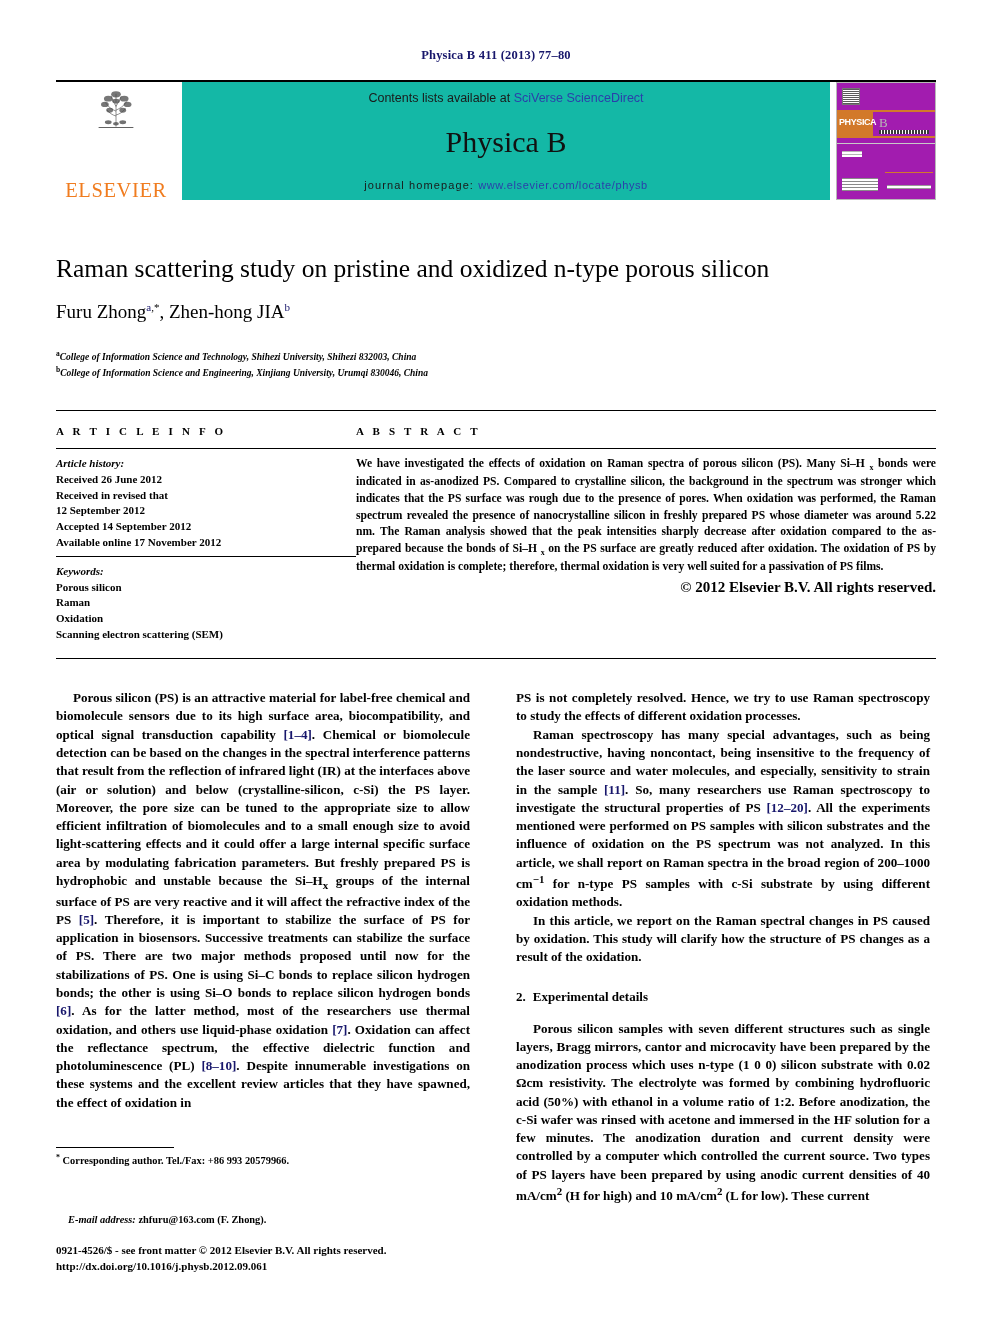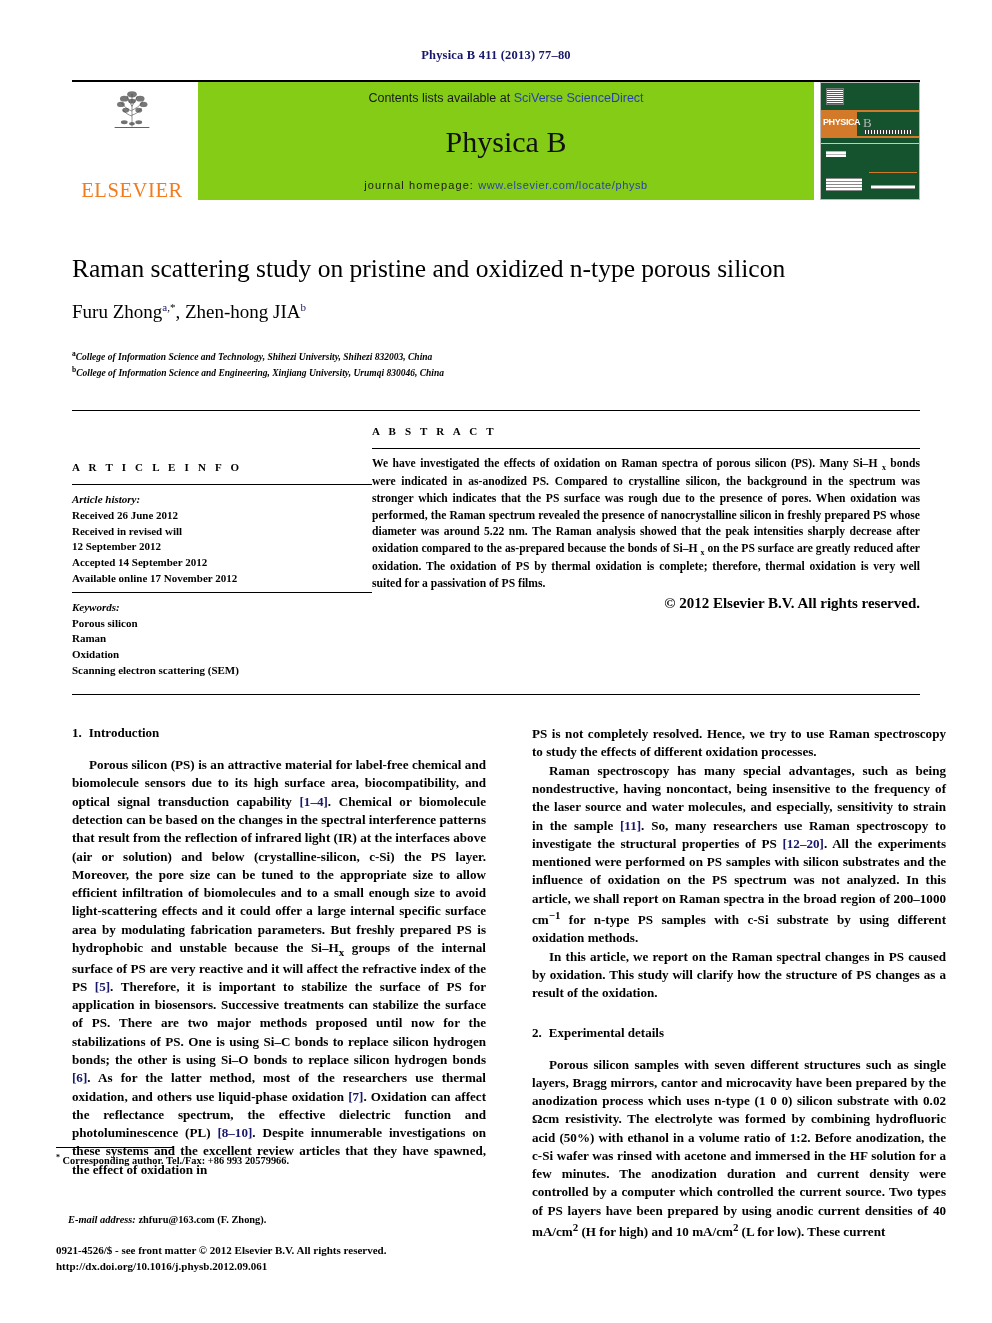--- a/index.html
+++ b/index.html
@@ -13,21 +13,21 @@
     font-family: "Liberation Serif", "DejaVu Serif", serif;
     color: #000000;
     position: relative;
     overflow: hidden;
   }
   .page {
     width: 992px;
     height: 1323px;
     position: relative;
     box-sizing: border-box;
-    padding: 0 72px;
+    padding: 0 56px;
   }
 
   
   .running-head {
     text-align: center;
     font-family: "Liberation Serif", serif;
     font-weight: bold;
     font-size: 12.5px;
     color: #17166b;
     padding-top: 48px;
@@ -58,21 +58,21 @@
     font-family: "Liberation Serif", serif;
     color: #f07c1f;
     font-size: 20.5px;
     letter-spacing: 0.6px;
     line-height: 1;
     margin-top: 1px;
     font-weight: normal;
   }
   .masthead-center {
     flex: 1 1 auto;
-    background: #84cc16;
+    background: #14b8a6;
     display: flex;
     flex-direction: column;
     justify-content: space-between;
     align-items: center;
     padding: 9px 0 9px 0;
     box-sizing: border-box;
     margin-left: 6px;
   }
   .contents-line {
     font-family: "Liberation Sans", sans-serif;
@@ -92,21 +92,21 @@
     color: #1a1a1a;
     letter-spacing: 1.1px;
   }
   .homepage-line .hp-link { color:#2b3faa; letter-spacing: 0.6px; }
 
   .cover-block {
     width: 100px;
     flex: 0 0 100px;
     margin-left: 6px;
     border: 1px solid #b9b9b9;
-    background: #14532d;
+    background: #a21caf;
     position: relative;
     overflow: hidden;
     box-sizing: border-box;
   }
   .cov-topbox {
     position:absolute; left:5px; top:5px; width:16px; height:15px;
     background: repeating-linear-gradient(180deg,#5a5a5a 0 1px,#fff 1px 2px);
     border:1px solid #777;
   }
   .cov-band {
@@ -169,21 +169,21 @@
   .affiliations sup { font-style: normal; font-size:7.5px; }
 
   
   .info-abstract {
     margin-top: 30px;
     border-top: 1.2px solid #000;
     border-bottom: 1.2px solid #000;
     padding: 14px 0 16px 0;
     display: flex;
   }
-  .col-info { width: 300px; flex: 0 0 300px; margin-top: 36px; }
+  .col-info { width: 300px; flex: 0 0 300px; }
   .col-abstract { flex: 1 1 auto; }
   .sec-head {
     font-family: "Liberation Serif", serif;
     font-weight: bold;
     font-size: 11px;
     letter-spacing: 3.2px;
     margin-bottom: 11px;
   }
   .rule { border-top: 1px solid #000; }
   .info-body {
@@ -347,21 +347,21 @@
   </div>
 
   <div class="info-abstract">
 
     <div class="col-info">
       <div class="sec-head">A R T I C L E   I N F O</div>
       <div class="rule"></div>
       <div class="info-body hist-block">
         <div class="ital">Article history:</div>
         <div>Received 26 June 2012</div>
-        <div>Received in revised will</div>
+        <div>Received in revised that</div>
         <div>12 September 2012</div>
         <div>Accepted 14 September 2012</div>
         <div>Available online 17 November 2012</div>
       </div>
       <div class="rule"></div>
       <div class="info-body kw-block">
         <div class="ital">Keywords:</div>
         <div>Porous silicon</div>
         <div>Raman</div>
         <div>Oxidation</div>
@@ -373,23 +373,20 @@
       <div class="sec-head">A B S T R A C T</div>
       <div class="rule"></div>
       <div class="abstract-body">We have investigated the effects of oxidation on Raman spectra of porous silicon (PS). Many Si–H <sub>x</sub> bonds were indicated in as-anodized PS. Compared to crystalline silicon, the background in the spectrum was stronger which indicates that the PS surface was rough due to the presence of pores. When oxidation was performed, the Raman spectrum revealed the presence of nanocrystalline silicon in freshly prepared PS whose diameter was around 5.22 nm. The Raman analysis showed that the peak intensities sharply decrease after oxidation compared to the as-prepared because the bonds of Si–H <sub>x</sub> on the PS surface are greatly reduced after oxidation. The oxidation of PS by thermal oxidation is complete; therefore, thermal oxidation is very well suited for a passivation of PS films.</div>
       <div class="copyright">© 2012 Elsevier B.V. All rights reserved.</div>
     </div>
   </div>
 
   <div class="body-cols">
 
     <div class="bcol">
-      <div class="sec-title">
-        <span class="num">1.</span><span>Introduction</span>
-      </div>
       <p class="body-p">Porous silicon (PS) is an attractive material for label-free chemical and biomolecule sensors due to its high surface area, biocompatibility, and optical signal transduction capability <span class="ref">[1–4]</span>. Chemical or biomolecule detection can be based on the changes in the spectral interference patterns that result from the reflection of infrared light (IR) at the interfaces above (air or solution) and below (crystalline-silicon, c-Si) the PS layer. Moreover, the pore size can be tuned to the appropriate size to allow efficient infiltration of biomolecules and to a small enough size to avoid light-scattering effects and it could offer a large internal specific surface area by modulating fabrication parameters. But freshly prepared PS is hydrophobic and unstable because the Si–H<sub>x</sub> groups of the internal surface of PS are very reactive and it will affect the refractive index of the PS <span class="ref">[5]</span>. Therefore, it is important to stabilize the surface of PS for application in biosensors. Successive treatments can stabilize the surface of PS. There are two major methods proposed until now for the stabilizations of PS. One is using Si–C bonds to replace silicon hydrogen bonds; the other is using Si–O bonds to replace silicon hydrogen bonds <span class="ref">[6]</span>. As for the latter method, most of the researchers use thermal oxidation, and others use liquid-phase oxidation <span class="ref">[7]</span>. Oxidation can affect the reflectance spectrum, the effective dielectric function and photoluminescence (PL) <span class="ref">[8–10]</span>. Despite innumerable investigations on these systems and the excellent review articles that they have spawned, the effect of oxidation in</p>
     </div>
 
     <div class="bcol">
       <p class="body-p noindent">PS is not completely resolved. Hence, we try to use Raman spectroscopy to study the effects of different oxidation processes.</p>
       <p class="body-p">Raman spectroscopy has many special advantages, such as being nondestructive, having noncontact, being insensitive to the frequency of the laser source and water molecules, and especially, sensitivity to strain in the sample <span class="ref">[11]</span>. So, many researchers use Raman spectroscopy to investigate the structural properties of PS <span class="ref">[12–20]</span>. All the experiments mentioned were performed on PS samples with silicon substrates and the influence of oxidation on the PS spectrum was not analyzed. In this article, we shall report on Raman spectra in the broad region of 200–1000 cm<sup>−1</sup> for n-type PS samples with c-Si substrate by using different oxidation methods.</p>
       <p class="body-p">In this article, we report on the Raman spectral changes in PS caused by oxidation. This study will clarify how the structure of PS changes as a result of the oxidation.</p>
       <div class="sec-title spaced-top">
         <span class="num">2.</span><span>Experimental details</span>
       </div>

